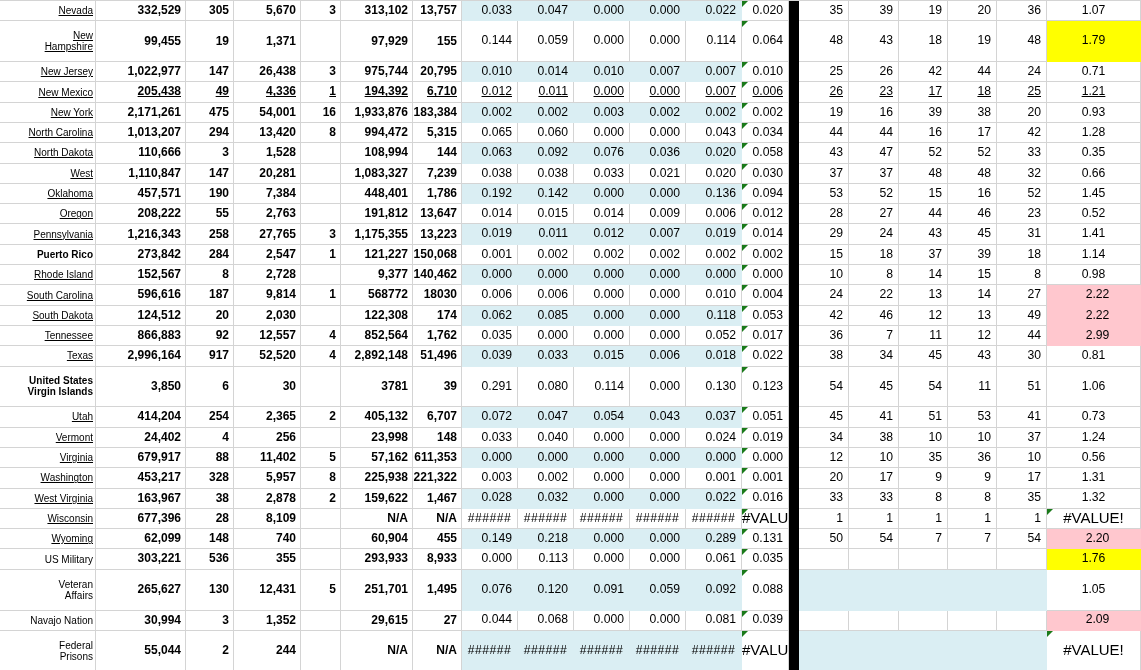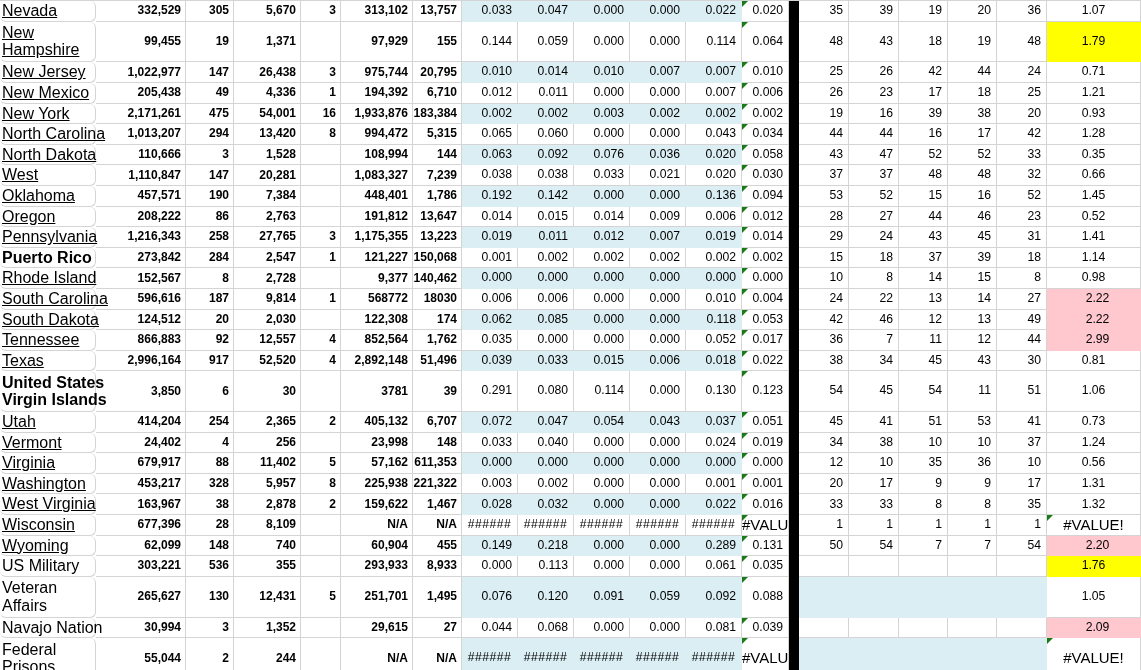--- a/index.html
+++ b/index.html
@@ -8,21 +8,21 @@
     --yellow:#FFFF00;
     --pink:#FFC7CE;
     --tri:#1a7a1a;
   }
   html,body{margin:0;padding:0;background:#fff;}
   body{font-family:"Liberation Sans",sans-serif;color:#000;}
   table{border-collapse:separate;border-spacing:0;table-layout:fixed;width:1141px;border-top:1px solid var(--grid);}
   td{position:relative;padding:0;vertical-align:middle;overflow:hidden;
      border-right:1px solid var(--grid);border-bottom:1px solid var(--grid);
      font-size:12.2px;line-height:1.1;}
-  td.st{font-size:16px;text-align:left;padding:1px 2px;white-space:nowrap;overflow:visible;border-radius:6px;}
+  td.st{font-size:10px;text-align:right;padding:1px 2px;white-space:nowrap;overflow:visible;}
   td.st.link span.ln{text-decoration:underline;}
   td.st.bold{font-weight:bold;}
   td.st .ln{display:block;}
   td.num{font-weight:bold;font-size:12px;text-align:right;padding-right:4px;white-space:nowrap;}
   td.dec{text-align:right;padding-right:5px;white-space:nowrap;}
   td.inum{text-align:right;padding-right:5px;white-space:nowrap;}
   td.fin{text-align:center;white-space:nowrap;}
   td.bluefill{background:var(--blue);border-right-color:var(--blue);border-bottom-color:var(--blue);}
   td.yellowfill{background:var(--yellow);border-right-color:var(--yellow);border-bottom-color:var(--yellow);}
   td.pinkfill{background:var(--pink);border-right-color:var(--pink);border-bottom-color:var(--pink);padding-left:8px;}
@@ -125,21 +125,21 @@
         <td class="dec bluefill">0.007</td>
         <td class="dec">0.010<span class="tri"></span></td>
         <td class="divcol"></td>
         <td class="inum">25</td>
         <td class="inum">26</td>
         <td class="inum">42</td>
         <td class="inum">44</td>
         <td class="inum">24</td>
         <td class="fin">0.71</td>
       </tr>
-      <tr style="height: 20.3px;">
+      <tr style="height: 20.3px; text-decoration: underline;">
         <td class="st link">
           <span class="ln">New Mexico</span>
         </td>
         <td class="num">205,438</td>
         <td class="num">49</td>
         <td class="num">4,336</td>
         <td class="num">1</td>
         <td class="num">194,392</td>
         <td class="num">6,710</td>
         <td class="dec">0.012</td>
@@ -274,21 +274,21 @@
         <td class="inum">15</td>
         <td class="inum">16</td>
         <td class="inum">52</td>
         <td class="fin">1.45</td>
       </tr>
       <tr style="height: 20.3px;">
         <td class="st link">
           <span class="ln">Oregon</span>
         </td>
         <td class="num">208,222</td>
-        <td class="num">86</td>
+        <td class="num">55</td>
         <td class="num">2,763</td>
         <td class="num"></td>
         <td class="num">191,812</td>
         <td class="num">13,647</td>
         <td class="dec">0.014</td>
         <td class="dec">0.015</td>
         <td class="dec">0.014</td>
         <td class="dec">0.009</td>
         <td class="dec">0.006</td>
         <td class="dec">0.012<span class="tri"></span></td>

